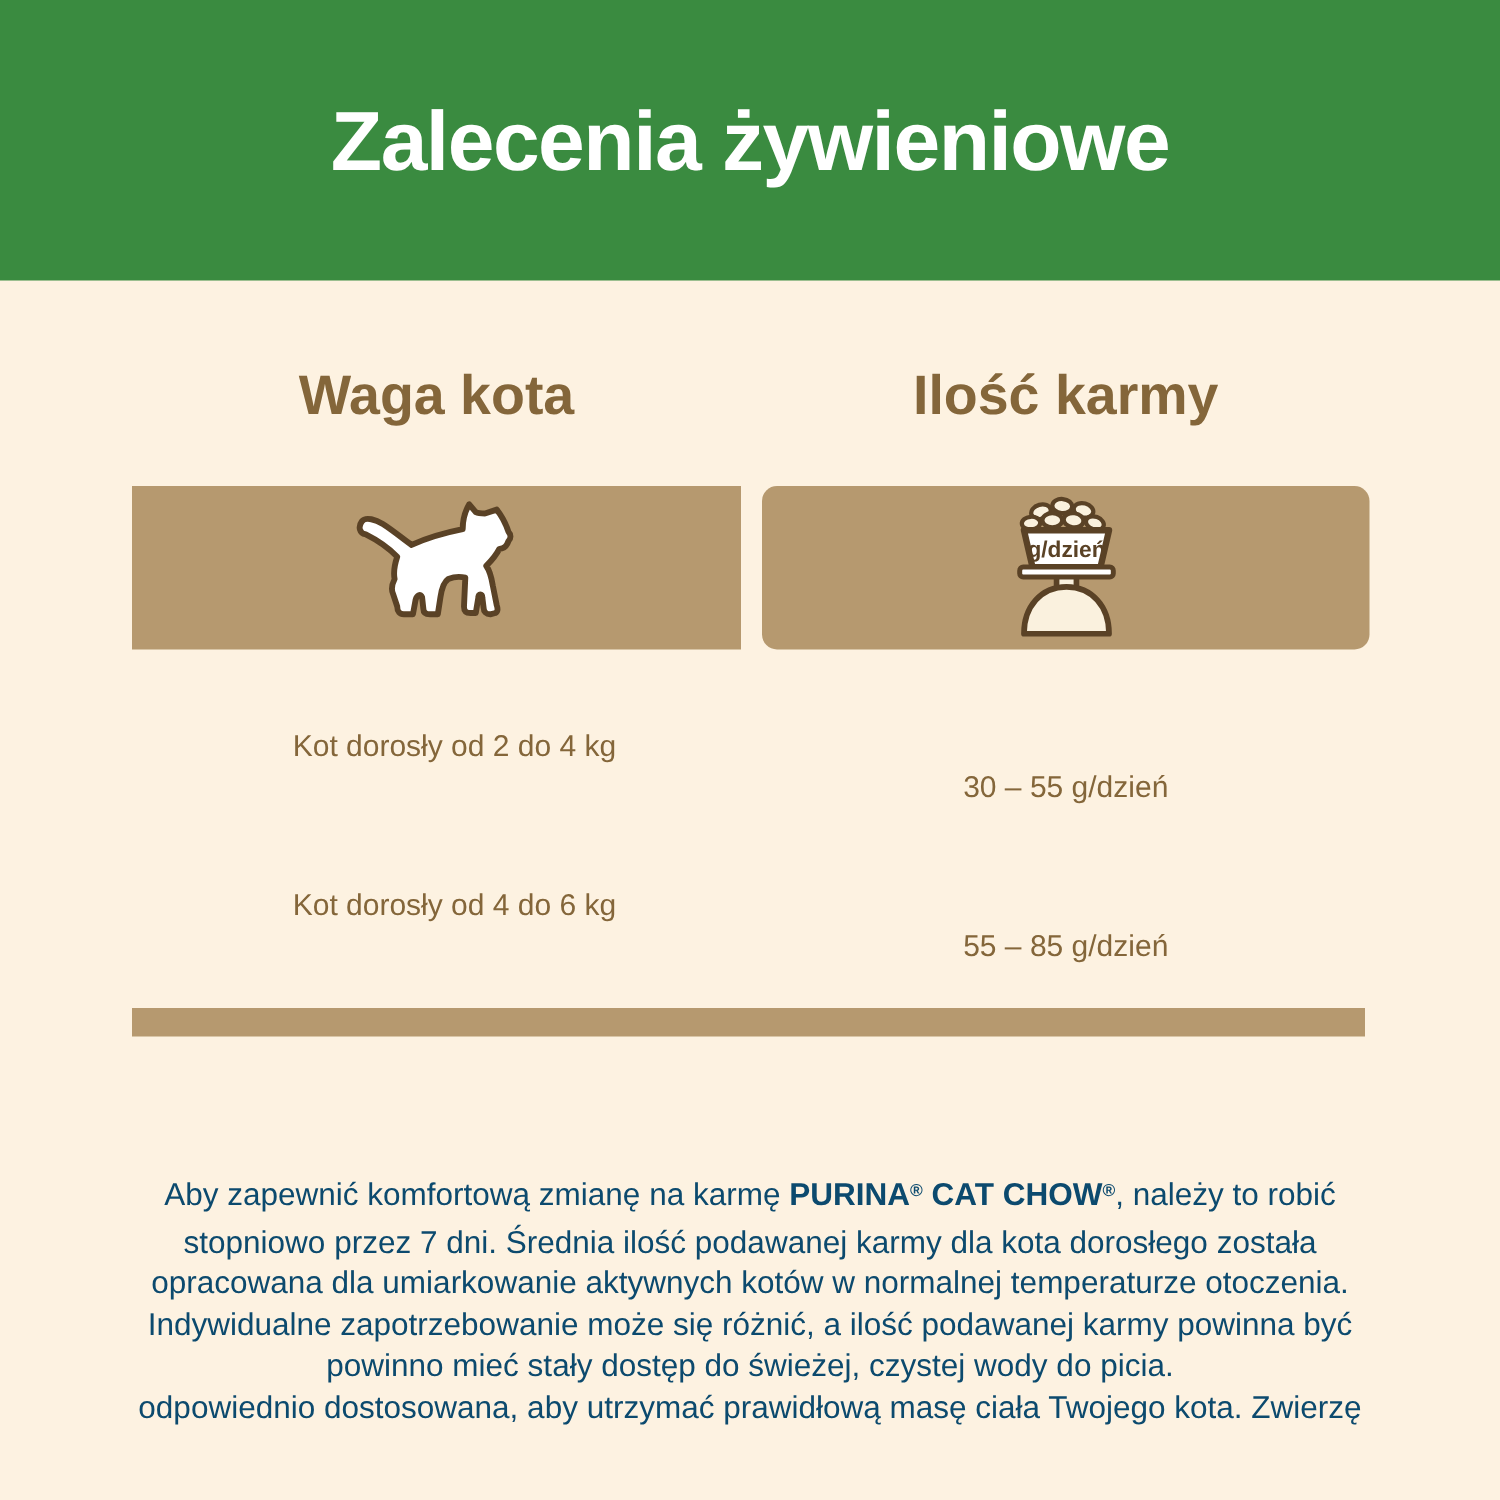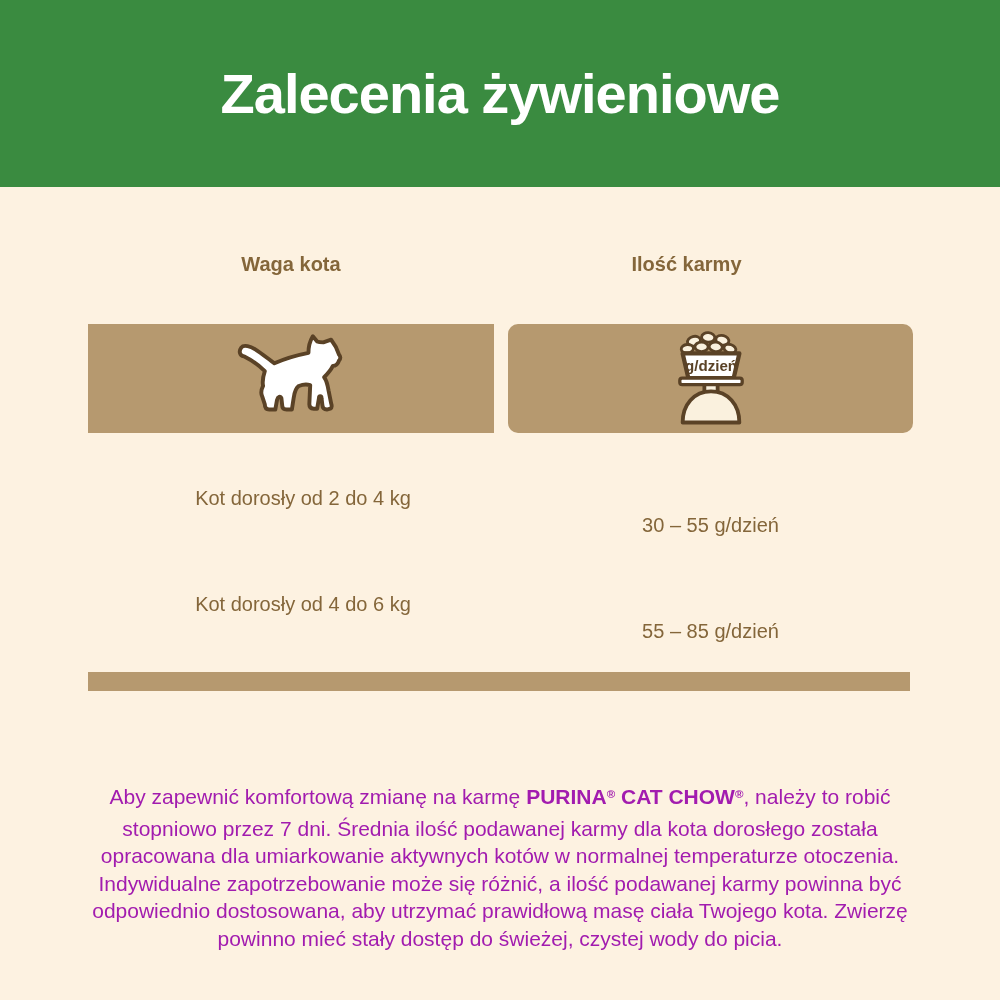--- a/index.html
+++ b/index.html
@@ -9,44 +9,44 @@
   }
   .green-bar{
     position:absolute;top:0;left:0;width:1000px;height:187px;
     background:#3a8b40;display:flex;align-items:center;justify-content:center;
   }
   .green-bar h1{
     margin:0;color:#ffffff;font-size:56px;font-weight:bold;letter-spacing:-1px;
   }
   .col-header{
     position:absolute;top:244px;height:40px;display:flex;align-items:center;justify-content:center;
-    color:#84663a;font-size:20px;font-weight:bold;
+    color:#84663a;font-size:37px;font-weight:bold;
   }
   .col-header.left{left:88px;width:406px;}
-  .col-header.right{left:484px;width:405px;}
+  .col-header.right{left:508px;width:405px;}
   .band{
     position:absolute;top:324px;height:109px;background:#b6996f;
     display:flex;align-items:center;justify-content:center;
   }
   .band.left{left:88px;width:406px;}
   .band.right{left:508px;width:405px;border-radius:10px;}
   .row-cell{
     position:absolute;height:40px;display:flex;align-items:center;justify-content:center;
     color:#84663a;font-size:20px;font-weight:normal;
   }
   .row1{top:478px;}
   .row2{top:584px;}
   .cell-weight{left:88px;width:430px;}
   .cell-amount{left:508px;width:405px;margin-top:27px;}
   .divider{
     position:absolute;top:672px;left:88px;width:822px;height:19px;background:#b6996f;
   }
   .note{
     position:absolute;top:783px;left:50px;width:900px;
-    color:#a21caf;font-size:21px;line-height:27.5px;text-align:center;
+    color:#0c4a6e;font-size:21px;line-height:27.5px;text-align:center;
   }
   .note .line{white-space:nowrap;}
   .note b{font-weight:bold;}
   .reg{font-size:0.55em;position:relative;top:-0.5em;}
   .icon-svg{display:block;}
 </style>
 </head>
 <body>
 
 <div class="canvas">
@@ -129,17 +129,17 @@
 
   <div class="divider"></div>
 
   <div class="note">
     <div class="line">
       <span>Aby zapewnić komfortową zmianę na karmę </span><b><span>PURINA</span><span class="reg">®</span><span> CAT CHOW</span><span class="reg">®</span></b><span>, należy to robić</span>
     </div>
     <div class="line">stopniowo przez 7 dni. Średnia ilość podawanej karmy dla kota dorosłego została</div>
     <div class="line">opracowana dla umiarkowanie aktywnych kotów w normalnej temperaturze otoczenia.</div>
     <div class="line">Indywidualne zapotrzebowanie może się różnić, a ilość podawanej karmy powinna być</div>
+    <div class="line">powinno mieć stały dostęp do świeżej, czystej wody do picia.</div>
     <div class="line">odpowiednio dostosowana, aby utrzymać prawidłową masę ciała Twojego kota. Zwierzę</div>
-    <div class="line">powinno mieć stały dostęp do świeżej, czystej wody do picia.</div>
   </div>
 
 </div>
 
 </body></html>

